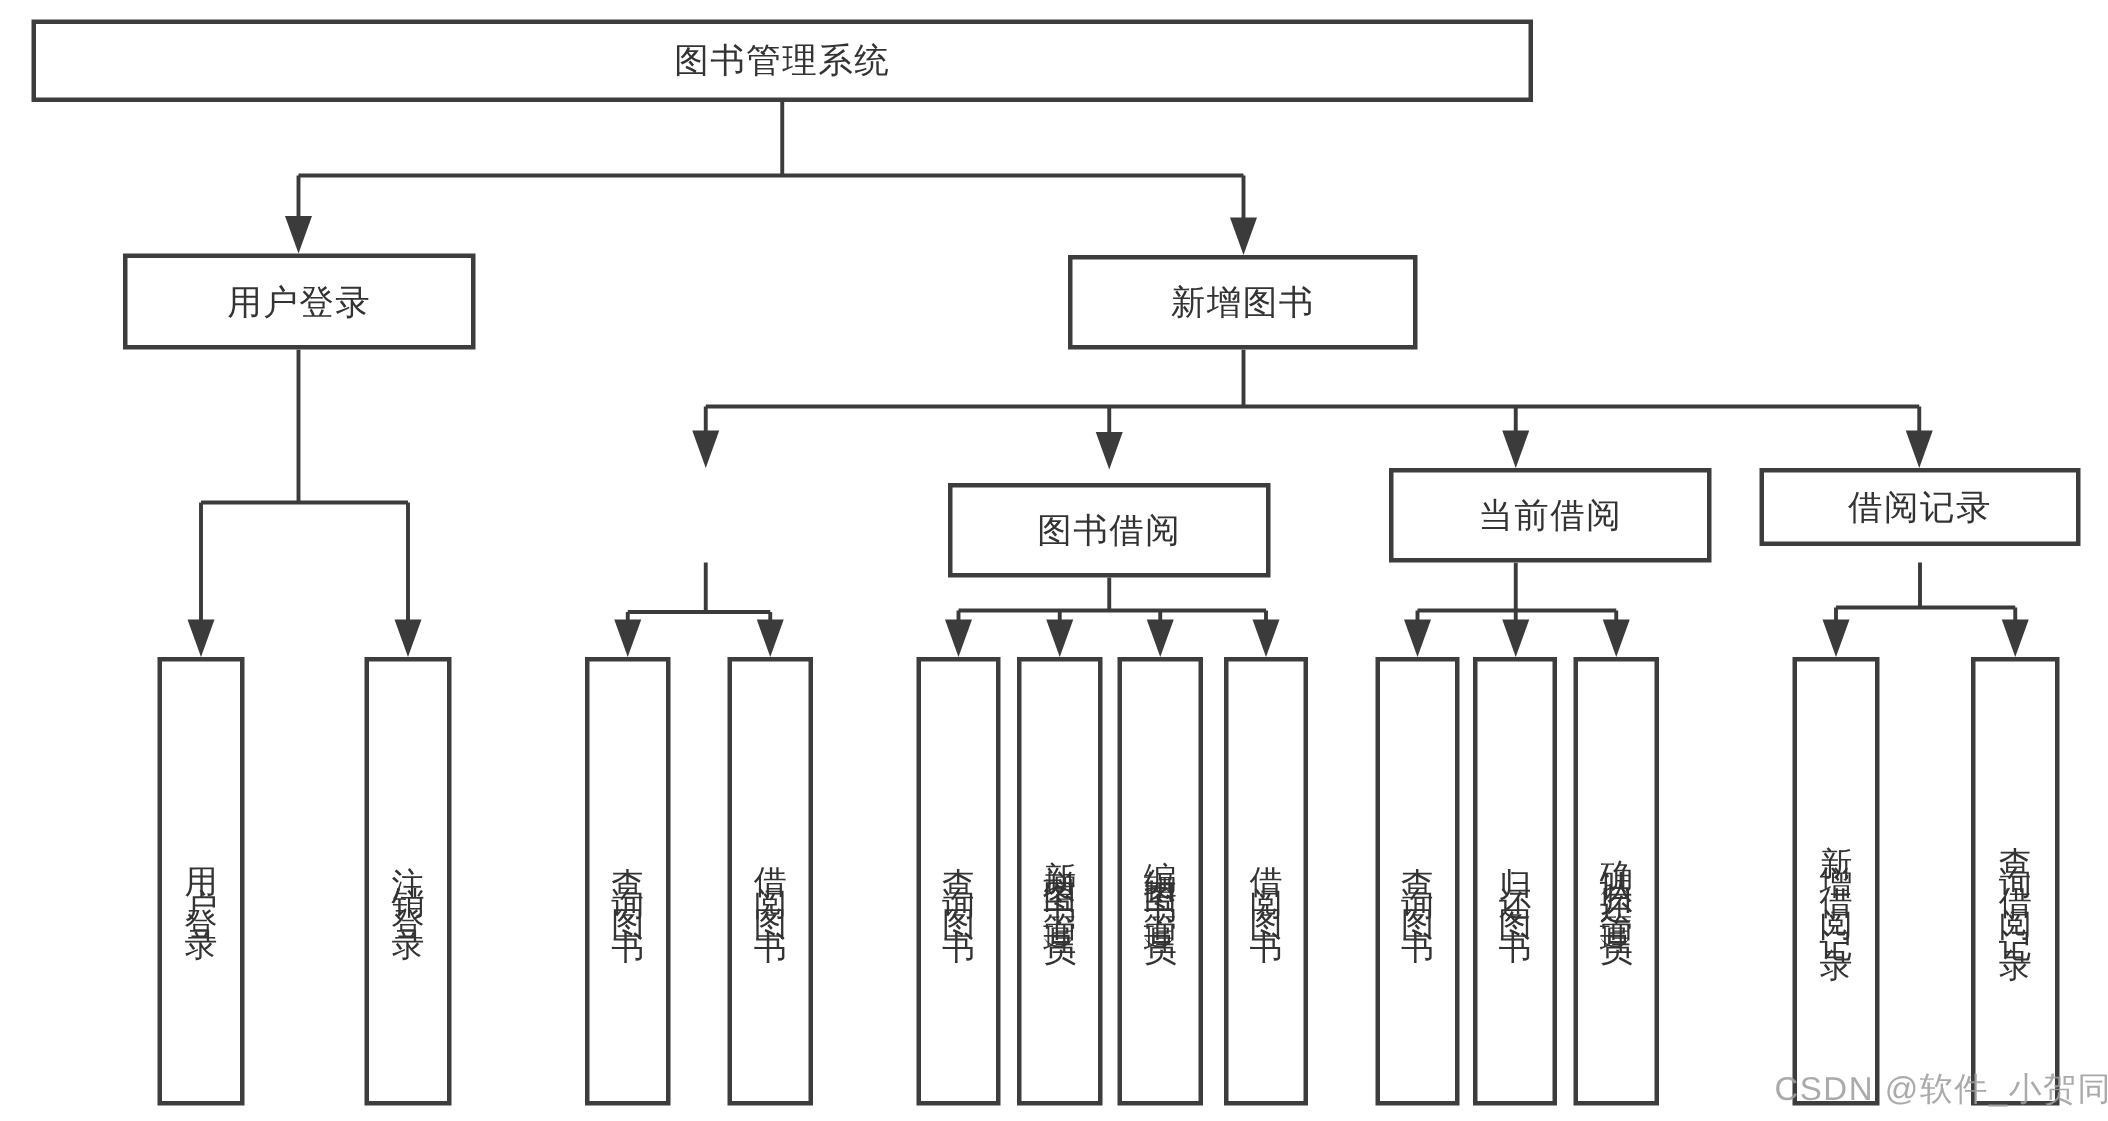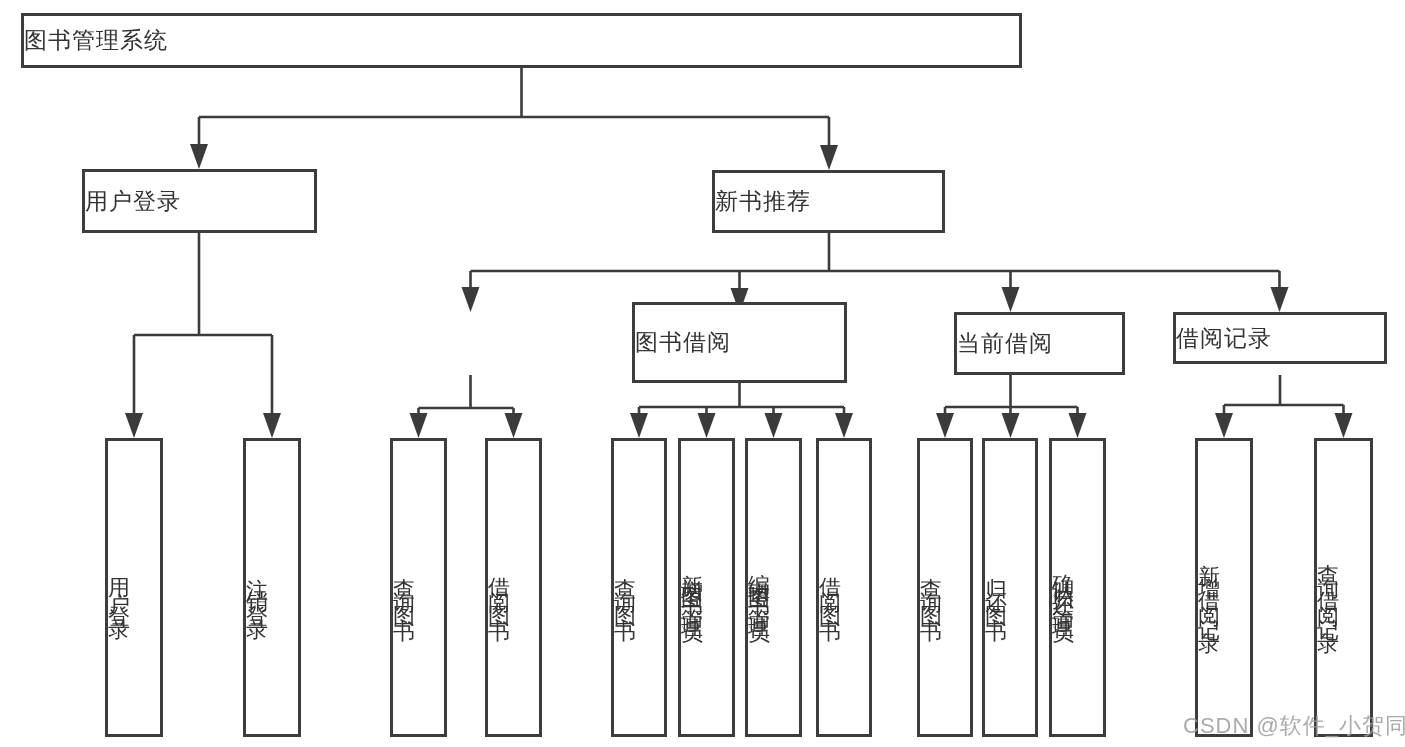--- a/index.html
+++ b/index.html
@@ -11,21 +11,21 @@
     overflow:hidden;
   }
   .connectors{position:absolute;left:0;top:0;z-index:1;}
   .box{
     position:absolute;
     box-sizing:border-box;
     border:3px solid #3d3d3d;
     background:#ffffff;
     display:flex;
     align-items:center;
-    justify-content:flex-start;
+    justify-content:center;
     color:#333333;
     z-index:2;
   }
   .box.h{font-size:23px;letter-spacing:1px;}
   .box.v span{
     writing-mode:vertical-rl;
     text-orientation:mixed;
     font-size:22px;
     letter-spacing:14px;
     color:#333333;
@@ -88,27 +88,27 @@
   </svg>
 
   <div class="box h" style="left:21px;top:13px;width:1001px;height:55px">
     <span>图书管理系统</span>
   </div>
 
   <div class="box h" style="left:82px;top:169px;width:235px;height:64px">
     <span>用户登录</span>
   </div>
   <div class="box h" style="left:712px;top:170px;width:233px;height:63px">
-    <span>新书推荐</span>
+    <span>新增图书</span>
   </div>
 
-  <div class="box h" style="left:632px;top:302px;width:215px;height:81px">
+  <div class="box h" style="left:632px;top:322px;width:215px;height:63px">
     <span>图书借阅</span>
   </div>
-  <div class="box h" style="left:954px;top:312px;width:171px;height:63px">
+  <div class="box h" style="left:926px;top:312px;width:215px;height:63px">
     <span>当前借阅</span>
   </div>
   <div class="box h" style="left:1173px;top:312px;width:214px;height:52px">
     <span>借阅记录</span>
   </div>
 
   <div class="box v" style="left:105px;top:438px;width:58px;height:299px">
     <span>用户登录</span>
   </div>
   <div class="box v" style="left:243px;top:438px;width:58px;height:299px">

